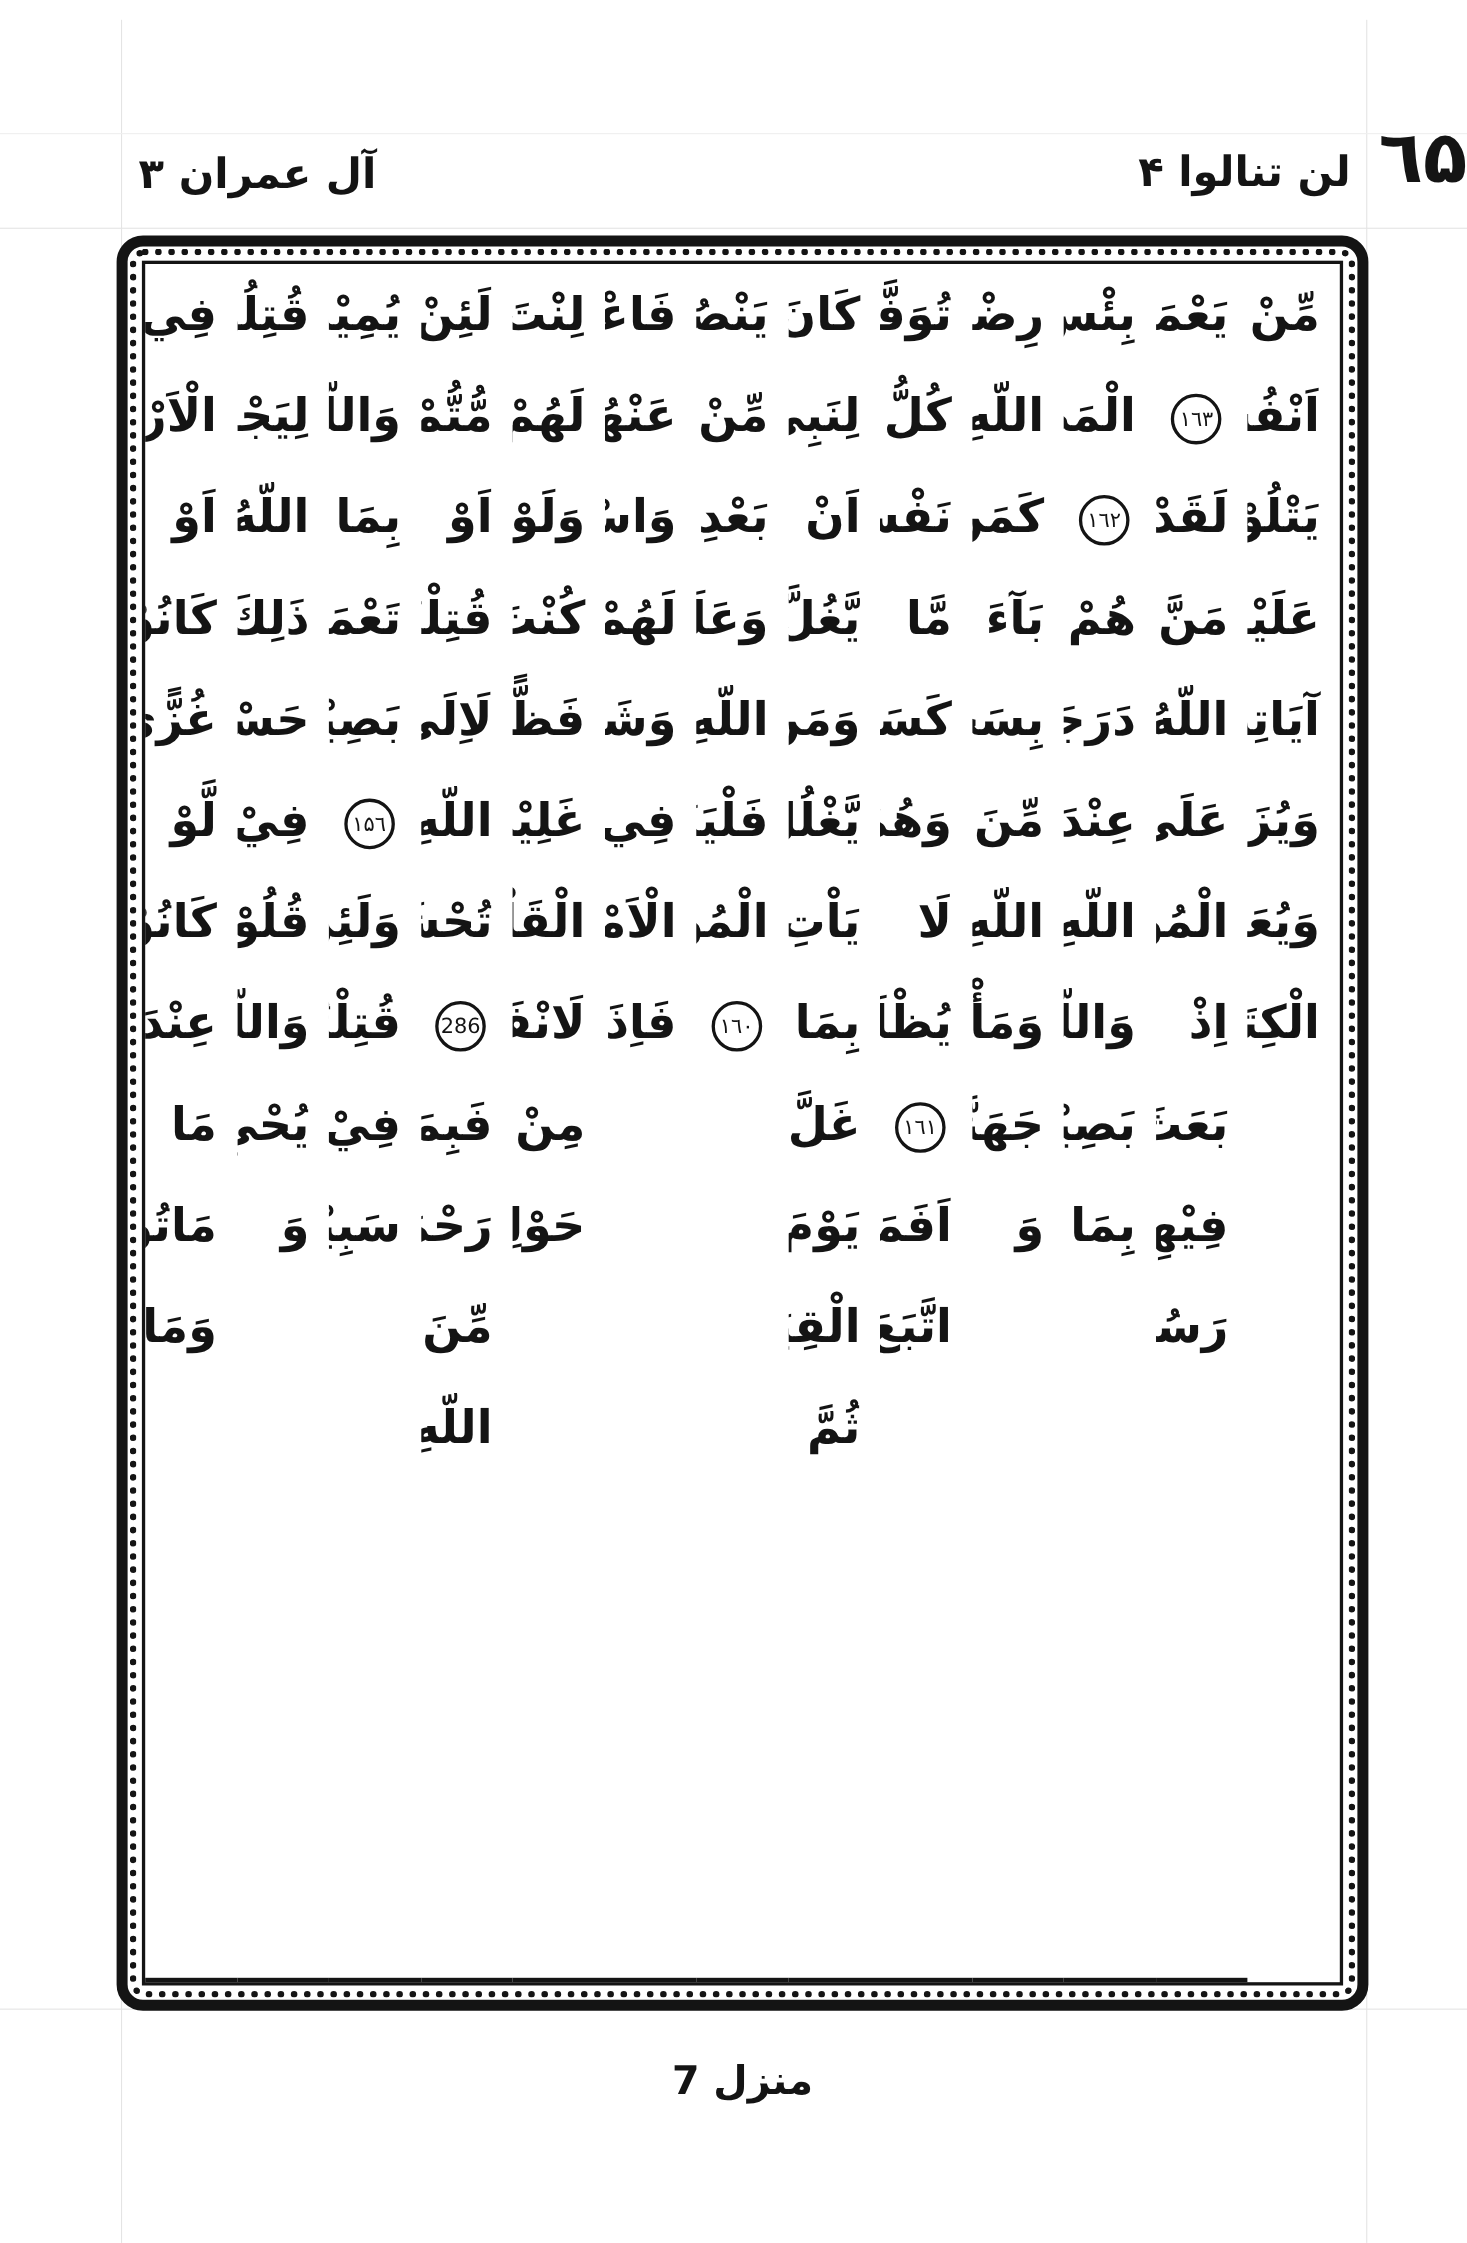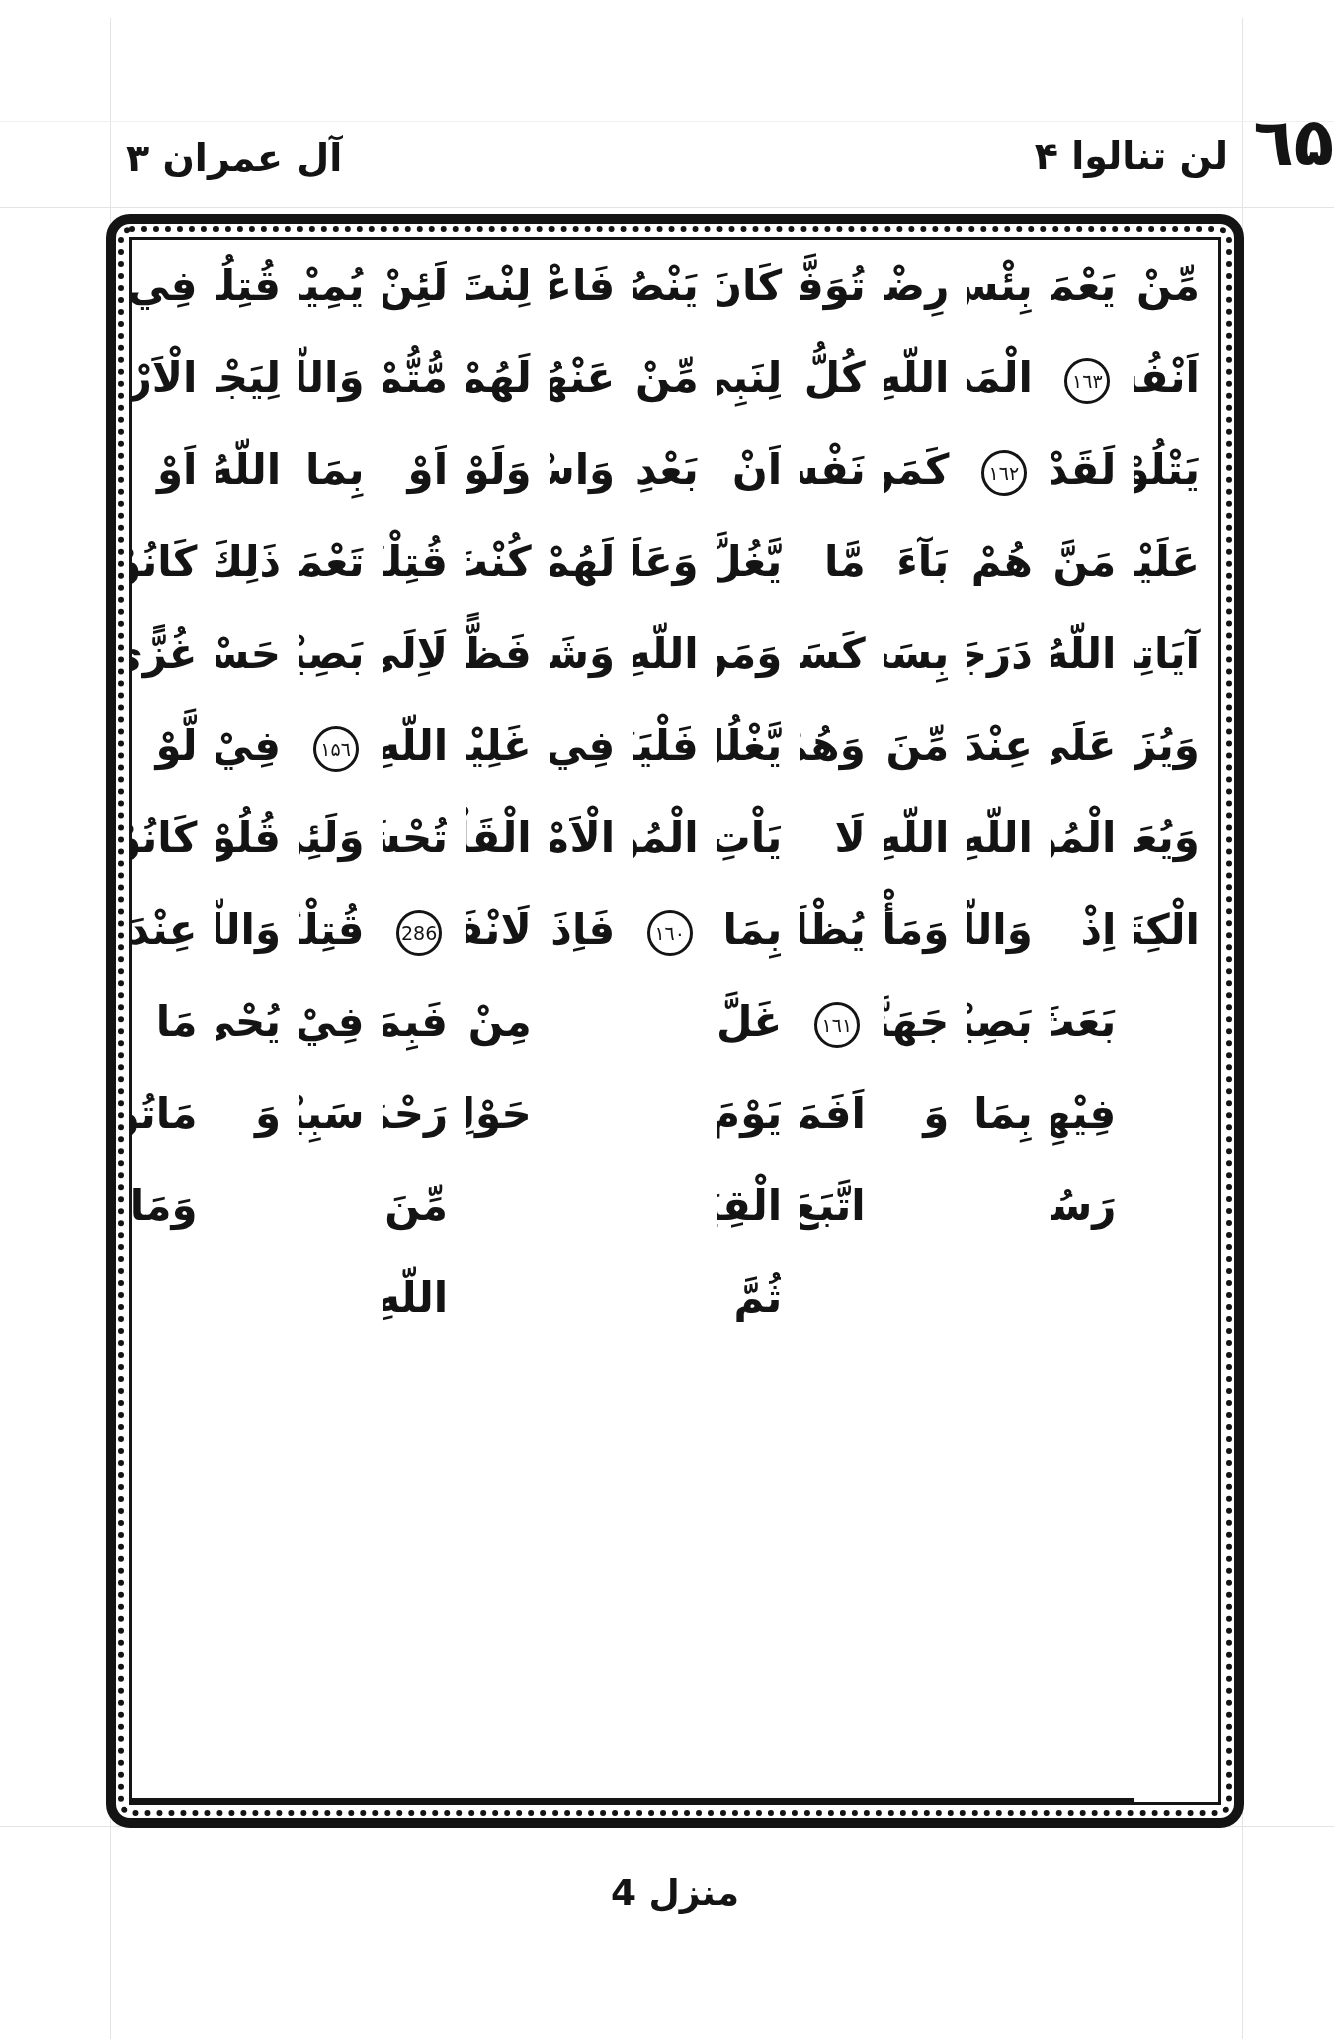--- a/index.html
+++ b/index.html
@@ -85,14 +85,14 @@
         <div class="qline"><span class="ayah-text">يَنْصُرُكُمْ مِّنْ بَعْدِهِ وَعَلَى اللّهِ فَلْيَتَوَكَّلِ الْمُؤْمِنُوْنَ</span> <span class="verse-badge">١٦٠</span> </div>
         <div class="qline"><span class="ayah-text">كَانَ لِنَبِيٍّ اَنْ يَّغُلَّ وَمَنْ يَّغْلُلْ يَاْتِ بِمَا غَلَّ يَوْمَ الْقِيَامَةِ ثُمَّ</span></div>
         <div class="qline"><span class="ayah-text">تُوَفَّى كُلُّ نَفْسٍ مَّا كَسَبَتْ وَهُمْ لَا يُظْلَمُوْنَ</span> <span class="verse-badge">١٦١</span> <span class="ayah-text">اَفَمَنِ اتَّبَعَ</span></div>
         <div class="qline"><span class="ayah-text">رِضْوَانَ اللّهِ كَمَنْ بَآءَ بِسَخَطٍ مِّنَ اللّهِ وَمَأْوَاهُ جَهَنَّمُ وَ</span></div>
         <div class="qline"><span class="ayah-text">بِئْسَ الْمَصِيْرُ</span> <span class="verse-badge">١٦٢</span> <span class="ayah-text">هُمْ دَرَجَاتٌ عِنْدَ اللّهِ وَاللّهُ بَصِيْرٌ بِمَا</span></div>
         <div class="qline"><span class="ayah-text">يَعْمَلُوْنَ</span> <span class="verse-badge">١٦٣</span> <span class="ayah-text">لَقَدْ مَنَّ اللّهُ عَلَى الْمُؤْمِنِيْنَ اِذْ بَعَثَ فِيْهِمْ رَسُوْلًا</span></div>
         <div class="qline"><span class="ayah-text">مِّنْ اَنْفُسِهِمْ يَتْلُوْا عَلَيْهِمْ آيَاتِهِ وَيُزَكِّيْهِمْ وَيُعَلِّمُهُمُ الْكِتَابَ</span></div>
       </div>
   </div>
 
-  <div class="footer-manzil">منزل 4</div>
+  <div class="footer-manzil">منزل 7</div>
 </div>
 
 </body></html>

